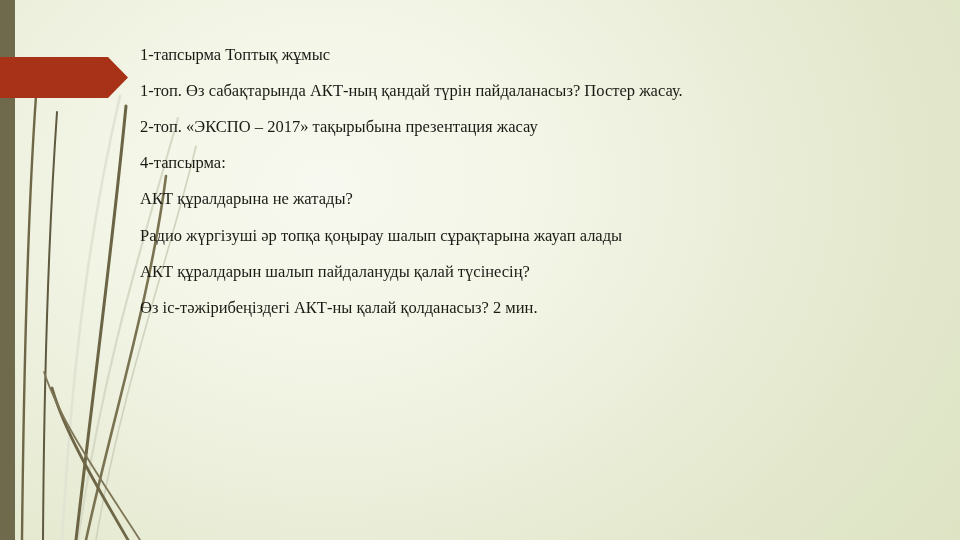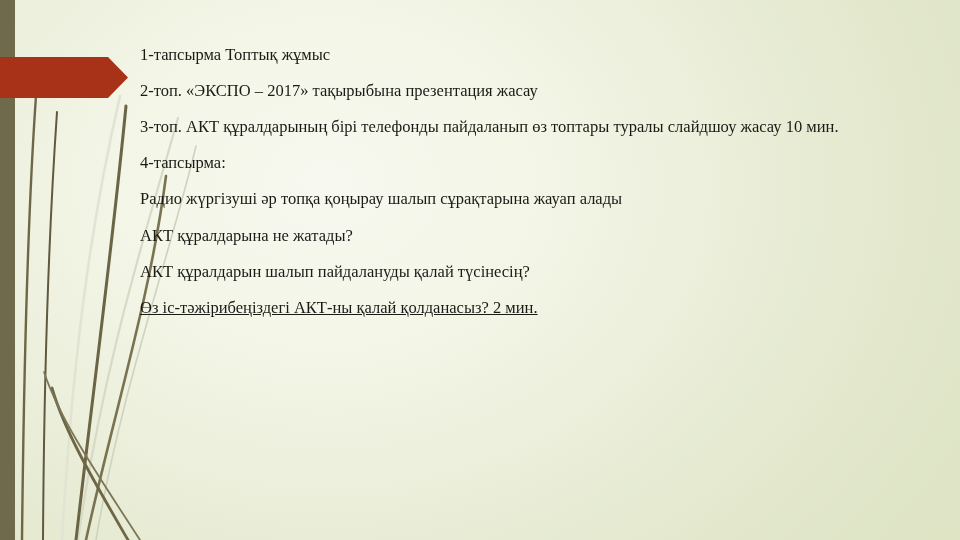--- a/index.html
+++ b/index.html
@@ -68,21 +68,20 @@
     font-size: 16.5px;
     line-height: 1.34;
   }
 
   #body-text p {
     margin: 0 0 14px 0;
   }
 
   #body-text p:last-child {
     margin-bottom: 0;
-    text-decoration: underline;
   }
 </style>
 </head>
 <body>
 
 <div id="slide">
 
   <div id="bg-wash"></div>
 
   <div id="left-band"></div>
@@ -100,22 +99,22 @@
     <path d="M 52 388 C 64 430 92 478 128 540" fill="none" stroke="#6e6747" stroke-width="2.8" stroke-linecap="round"></path>
     <path d="M 44 372 C 60 420 96 472 140 540" fill="none" stroke="#7d7657" stroke-width="1.8" stroke-linecap="round"></path>
   </svg>
 
   <svg id="arrow-banner" viewBox="0 0 128 41" preserveAspectRatio="none" aria-hidden="true">
     <polygon points="0,0 108,0 128,20.5 108,41 0,41" fill="#a83218"></polygon>
   </svg>
 
   <div id="body-text">
     <p>1-тапсырма Топтық жұмыс</p>
+    <p>1-топ. Өз сабақтарында АКТ-ның қандай түрін пайдаланасыз? Постер жасау.</p>
     <p>2-топ. «ЭКСПО – 2017» тақырыбына презентация жасау</p>
-    <p>3-топ. АКТ құралдарының бірі телефонды пайдаланып өз топтары туралы слайдшоу жасау 10 мин.</p>
     <p>4-тапсырма:</p>
+    <p>АКТ құралдарына не жатады?</p>
     <p>Радио жүргізуші әр топқа қоңырау шалып сұрақтарына жауап алады</p>
-    <p>АКТ құралдарына не жатады?</p>
     <p>АКТ құралдарын шалып пайдалануды қалай түсінесің?</p>
     <p>Өз іс-тәжірибеңіздегі АКТ-ны қалай қолданасыз? 2 мин.</p>
   </div>
 
 </div>
 
 </body></html>

